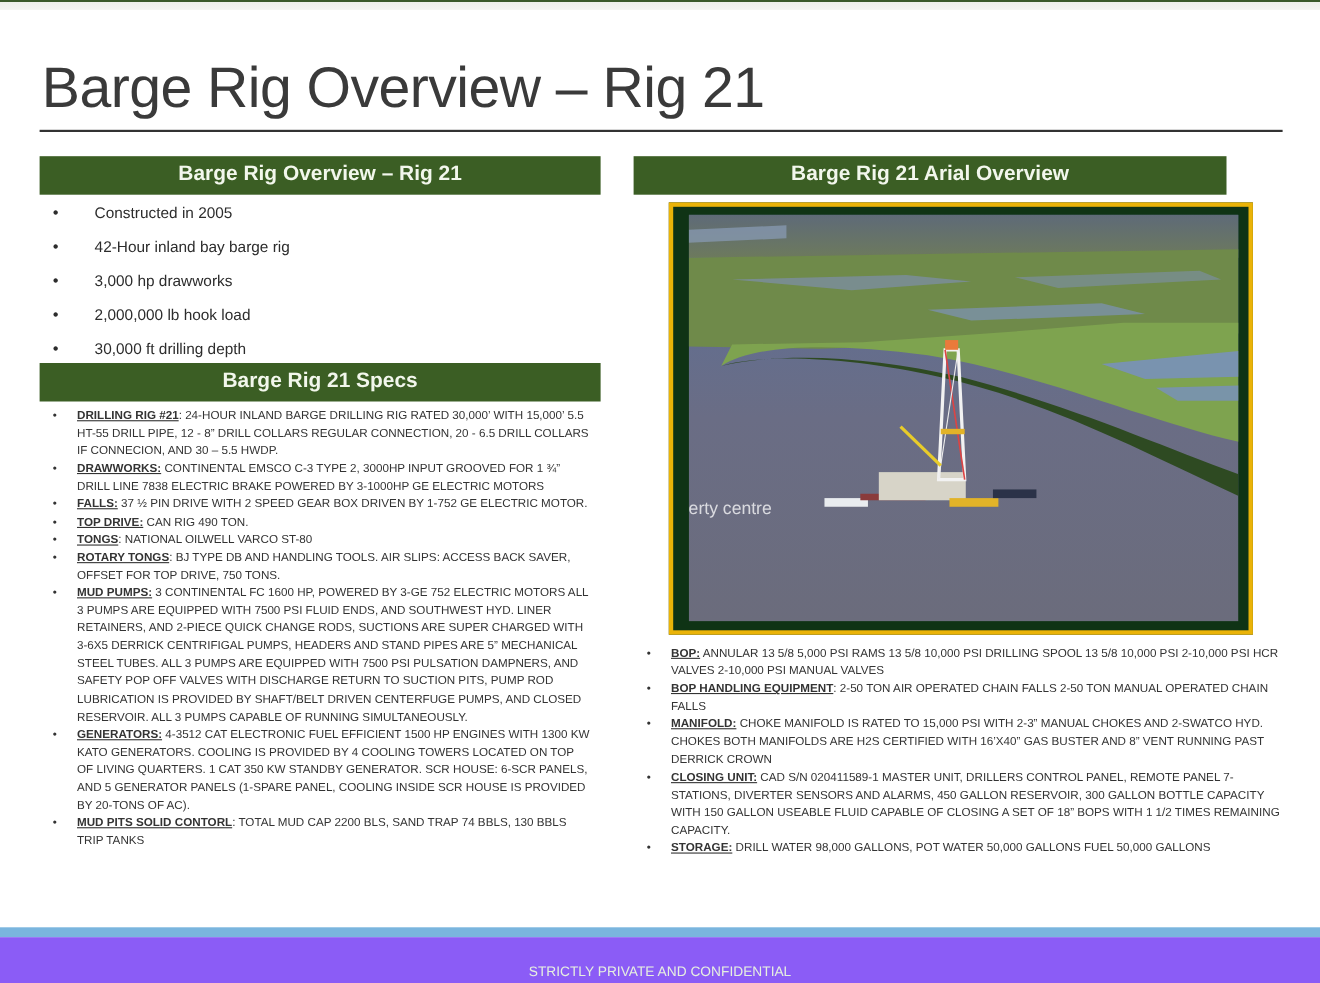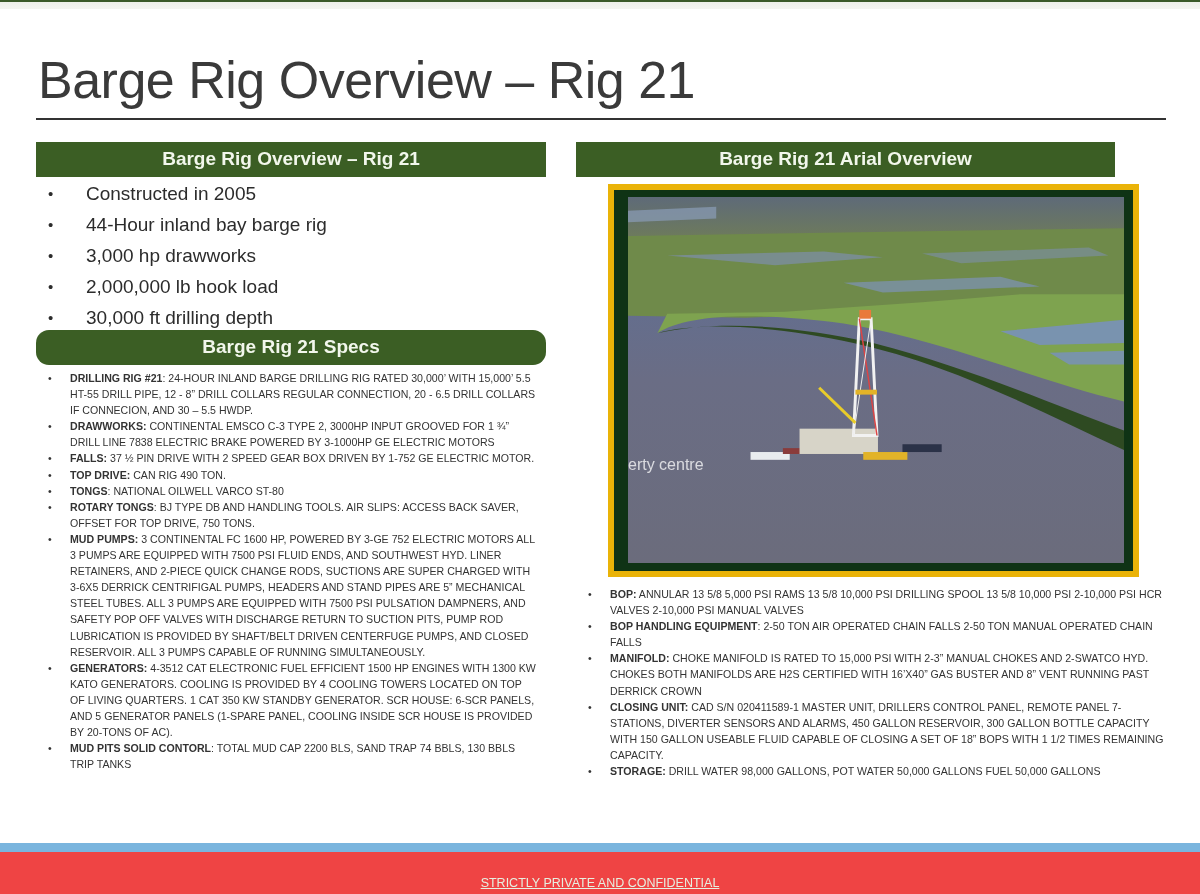--- a/index.html
+++ b/index.html
@@ -9,56 +9,56 @@
   .topline { position: absolute; left: 0; top: 0; width: 1200px; height: 9px;
     background: linear-gradient(#3b5a2a 0, #3b5a2a 2px, #eef0ea 2px, #f4f5f1 9px); }
 
   .title { position: absolute; left: 38px; top: 50px; font-size: 52px; font-weight: normal;
     color: #3a3a3a; letter-spacing: -0.5px; font-family: "Liberation Sans", sans-serif; }
   .title-rule { position: absolute; left: 36px; top: 118px; width: 1130px; height: 2px; background: #333; }
 
   .band { position: absolute; background: #3b5e24; color: #f2f7ec; text-align: center;
     font-weight: bold; font-size: 19px; line-height: 34px; height: 35px; }
   .band-left1 { left: 36px; top: 142px; width: 510px; }
-  .band-left2 { left: 36px; top: 330px; width: 510px; border-radius: 13px; }
+  .band-left2 { left: 36px; top: 330px; width: 510px; }
   .band-right { left: 576px; top: 142px; width: 539px; }
 
   .overview { position: absolute; left: 36px; top: 178px; width: 510px; list-style: none; }
-  .overview li { position: relative; font-size: 19px; line-height: 31px; padding-left: 50px; color: #2c2c2c; }
+  .overview li { position: relative; font-size: 14px; line-height: 31px; padding-left: 50px; color: #2c2c2c; }
   .overview li::before { content: "•"; position: absolute; left: 12px; top: 0; font-size: 15px; }
 
   .specs { position: absolute; list-style: none; font-size: 10.6px; line-height: 16.1px; color: #333; }
   .specs li { position: relative; padding-left: 34px; }
   .specs li::before { content: "•"; position: absolute; left: 12px; top: 0; }
-  .specs .lbl { font-weight: bold; }
+  .specs .lbl { font-weight: bold; text-decoration: underline; }
   .specs-left { left: 36px; top: 370px; width: 500px; }
   .specs-right { left: 576px; top: 586px; width: 590px; }
 
   .photo-frame { position: absolute; left: 608px; top: 184px; width: 531px; height: 393px;
-    background: #0f3315; border: 6px solid #eab308; padding: 7px 9px 8px 14px; }
+    background: #0f3315; border: 4px solid #eab308; padding: 7px 9px 8px 14px; }
   .photo { position: relative; width: 100%; height: 100%; overflow: hidden; }
   .photo svg { display: block; width: 100%; height: 100%; }
   .watermark { position: absolute; left: 0; top: 259px; font-size: 16px; color: rgba(255,255,255,0.75); }
 
   .footer-blue { position: absolute; left: 0; top: 843px; width: 1200px; height: 9px; background: #7ab5de; }
-  .footer { position: absolute; left: 0; top: 852px; width: 1200px; height: 42px; background: #ef4444;
-    color: #e6efe0; font-size: 12.5px; text-align: center; line-height: 62px; text-decoration: underline; }
+  .footer { position: absolute; left: 0; top: 852px; width: 1200px; height: 42px; background: #8b5cf6;
+    color: #e6efe0; font-size: 12.5px; text-align: center; line-height: 62px; }
 </style>
 </head>
 <body>
 
 <div class="topline"></div>
 
 <h1 class="title">Barge Rig Overview – Rig 21</h1>
 <div class="title-rule"></div>
 
 <div class="band band-left1">Barge Rig Overview – Rig 21</div>
 <ul class="overview">
   <li>Constructed in 2005</li>
-  <li>44-Hour inland bay barge rig</li>
+  <li>42-Hour inland bay barge rig</li>
   <li>3,000 hp drawworks</li>
   <li>2,000,000 lb hook load</li>
   <li>30,000 ft drilling depth</li>
 </ul>
 
 <div class="band band-left2">Barge Rig 21 Specs</div>
 <ul class="specs specs-left">
   <li><span class="lbl">DRILLING RIG #21</span><span>: </span><span>24-HOUR INLAND BARGE DRILLING RIG RATED 30,000’ WITH 15,000’ 5.5 HT-55 DRILL PIPE, 12 - 8” DRILL COLLARS REGULAR CONNECTION, 20 - 6.5 DRILL COLLARS IF CONNECION, AND 30 – 5.5 HWDP.</span></li>
   <li><span class="lbl">DRAWWORKS:</span><span> </span><span>CONTINENTAL EMSCO C-3 TYPE 2, 3000HP INPUT GROOVED FOR 1 ¾” DRILL LINE 7838 ELECTRIC BRAKE POWERED BY 3-1000HP GE ELECTRIC MOTORS</span></li>
   <li><span class="lbl">FALLS:</span><span> </span><span>37 ½ PIN DRIVE WITH 2 SPEED GEAR BOX DRIVEN BY 1-752 GE ELECTRIC MOTOR.</span></li>

